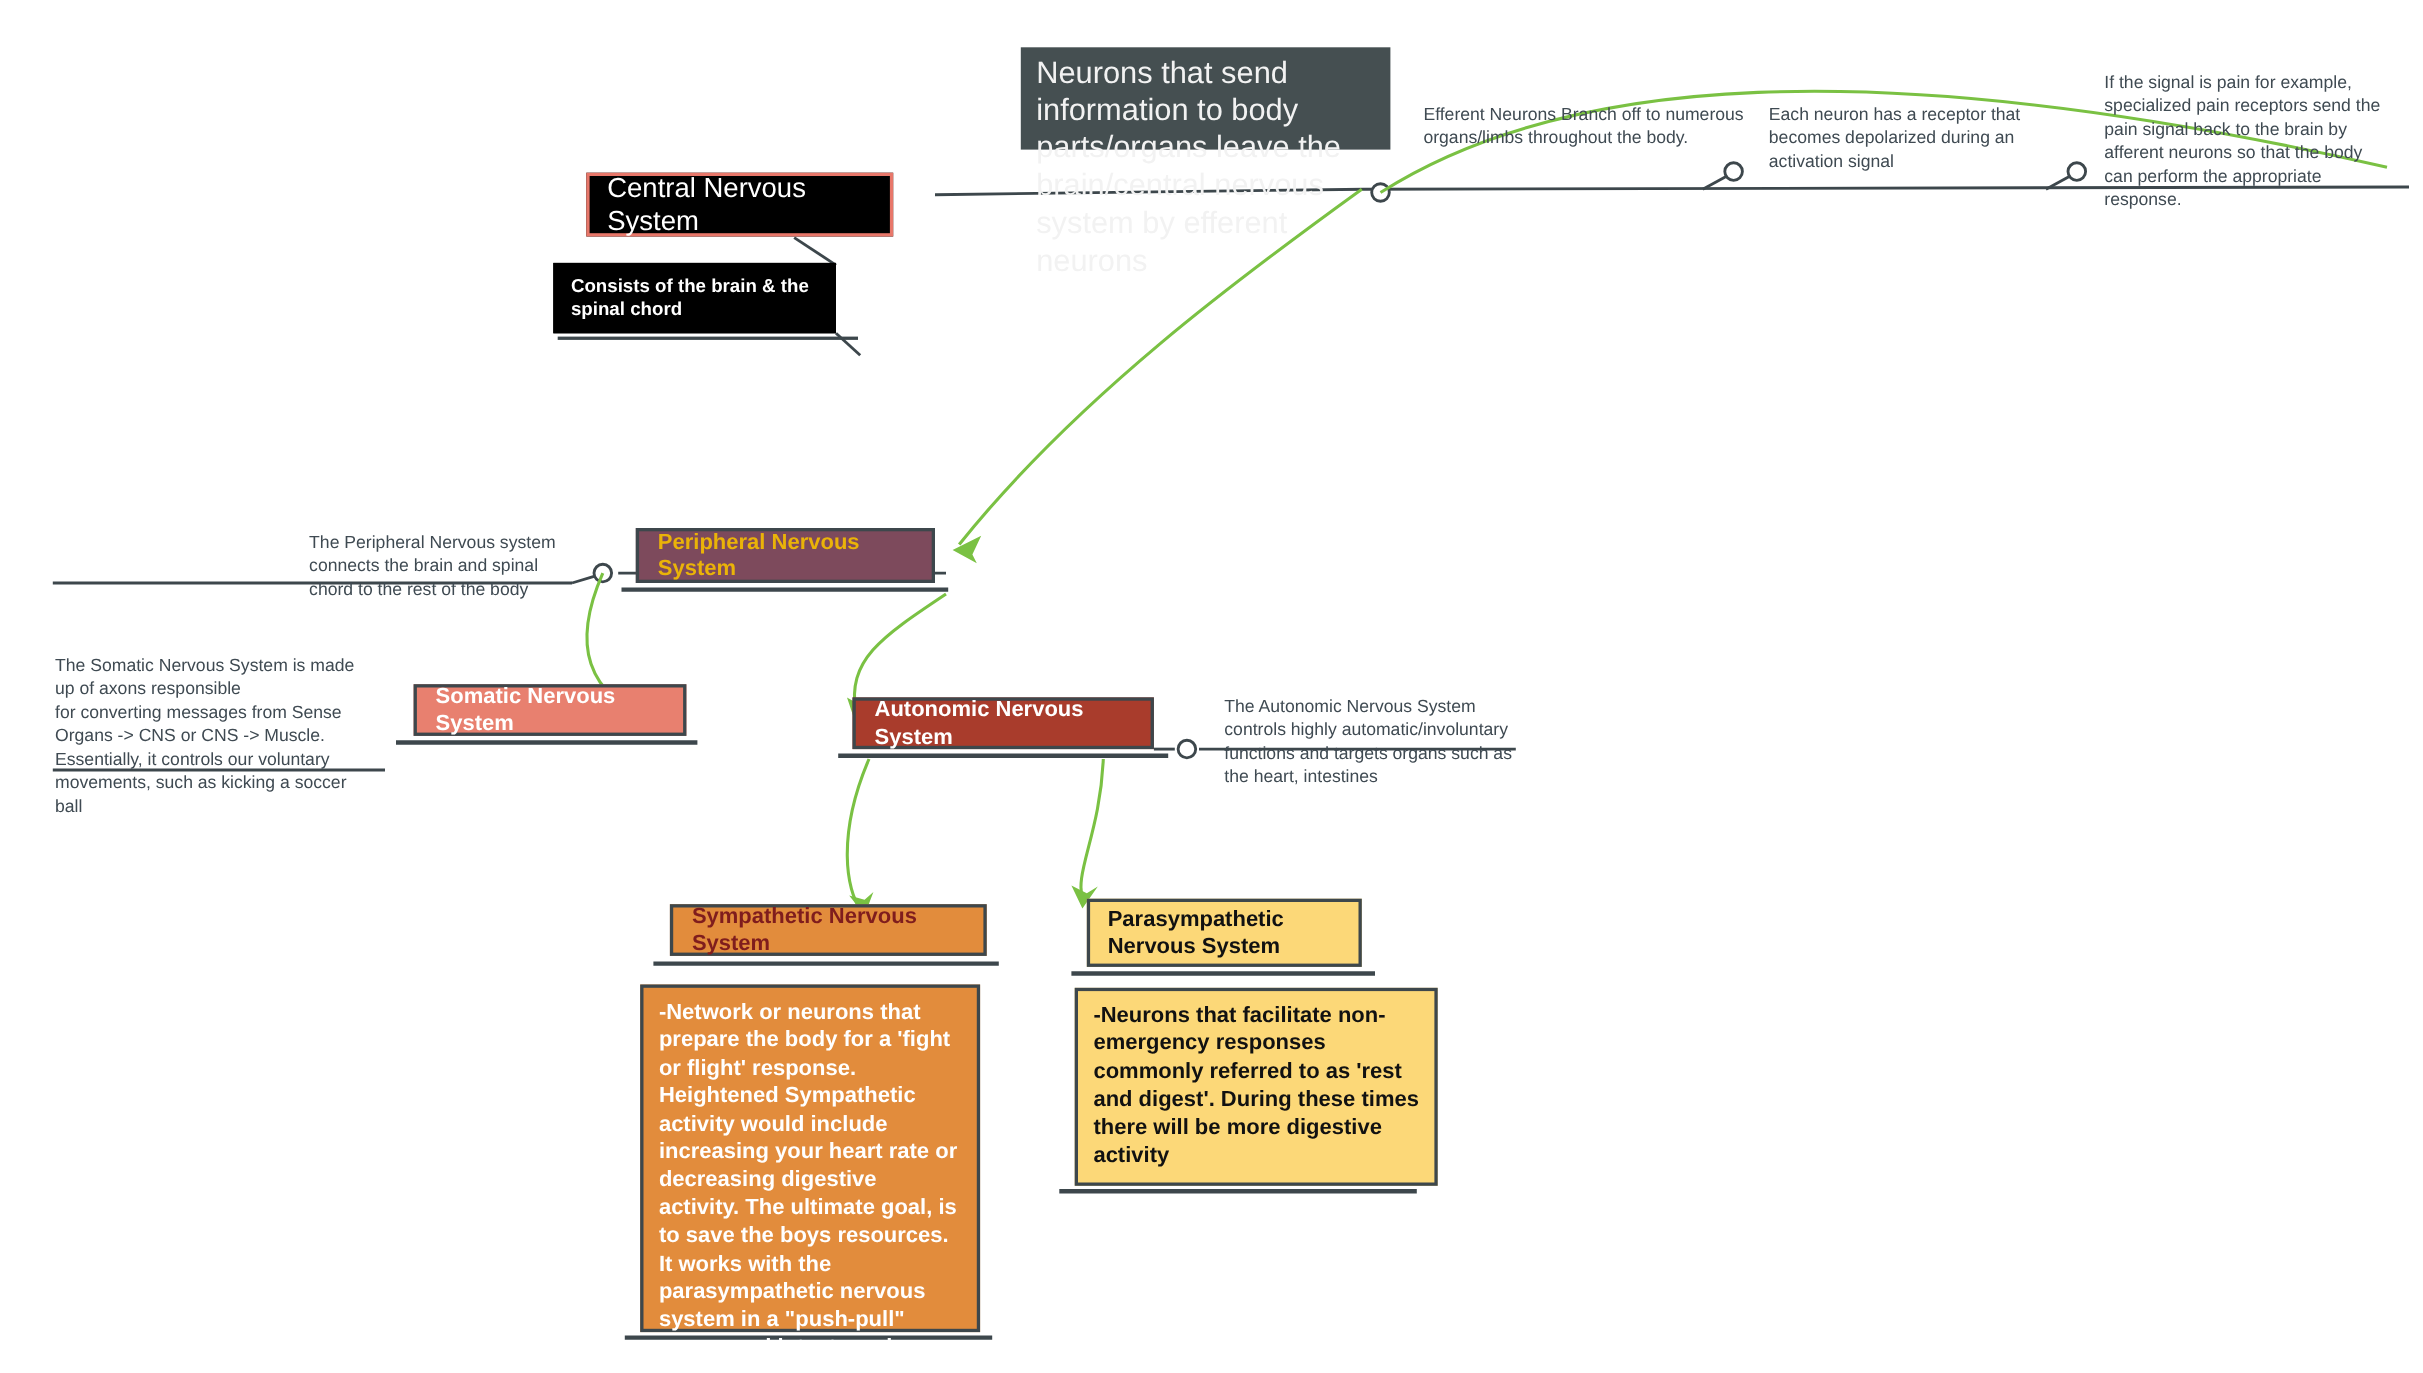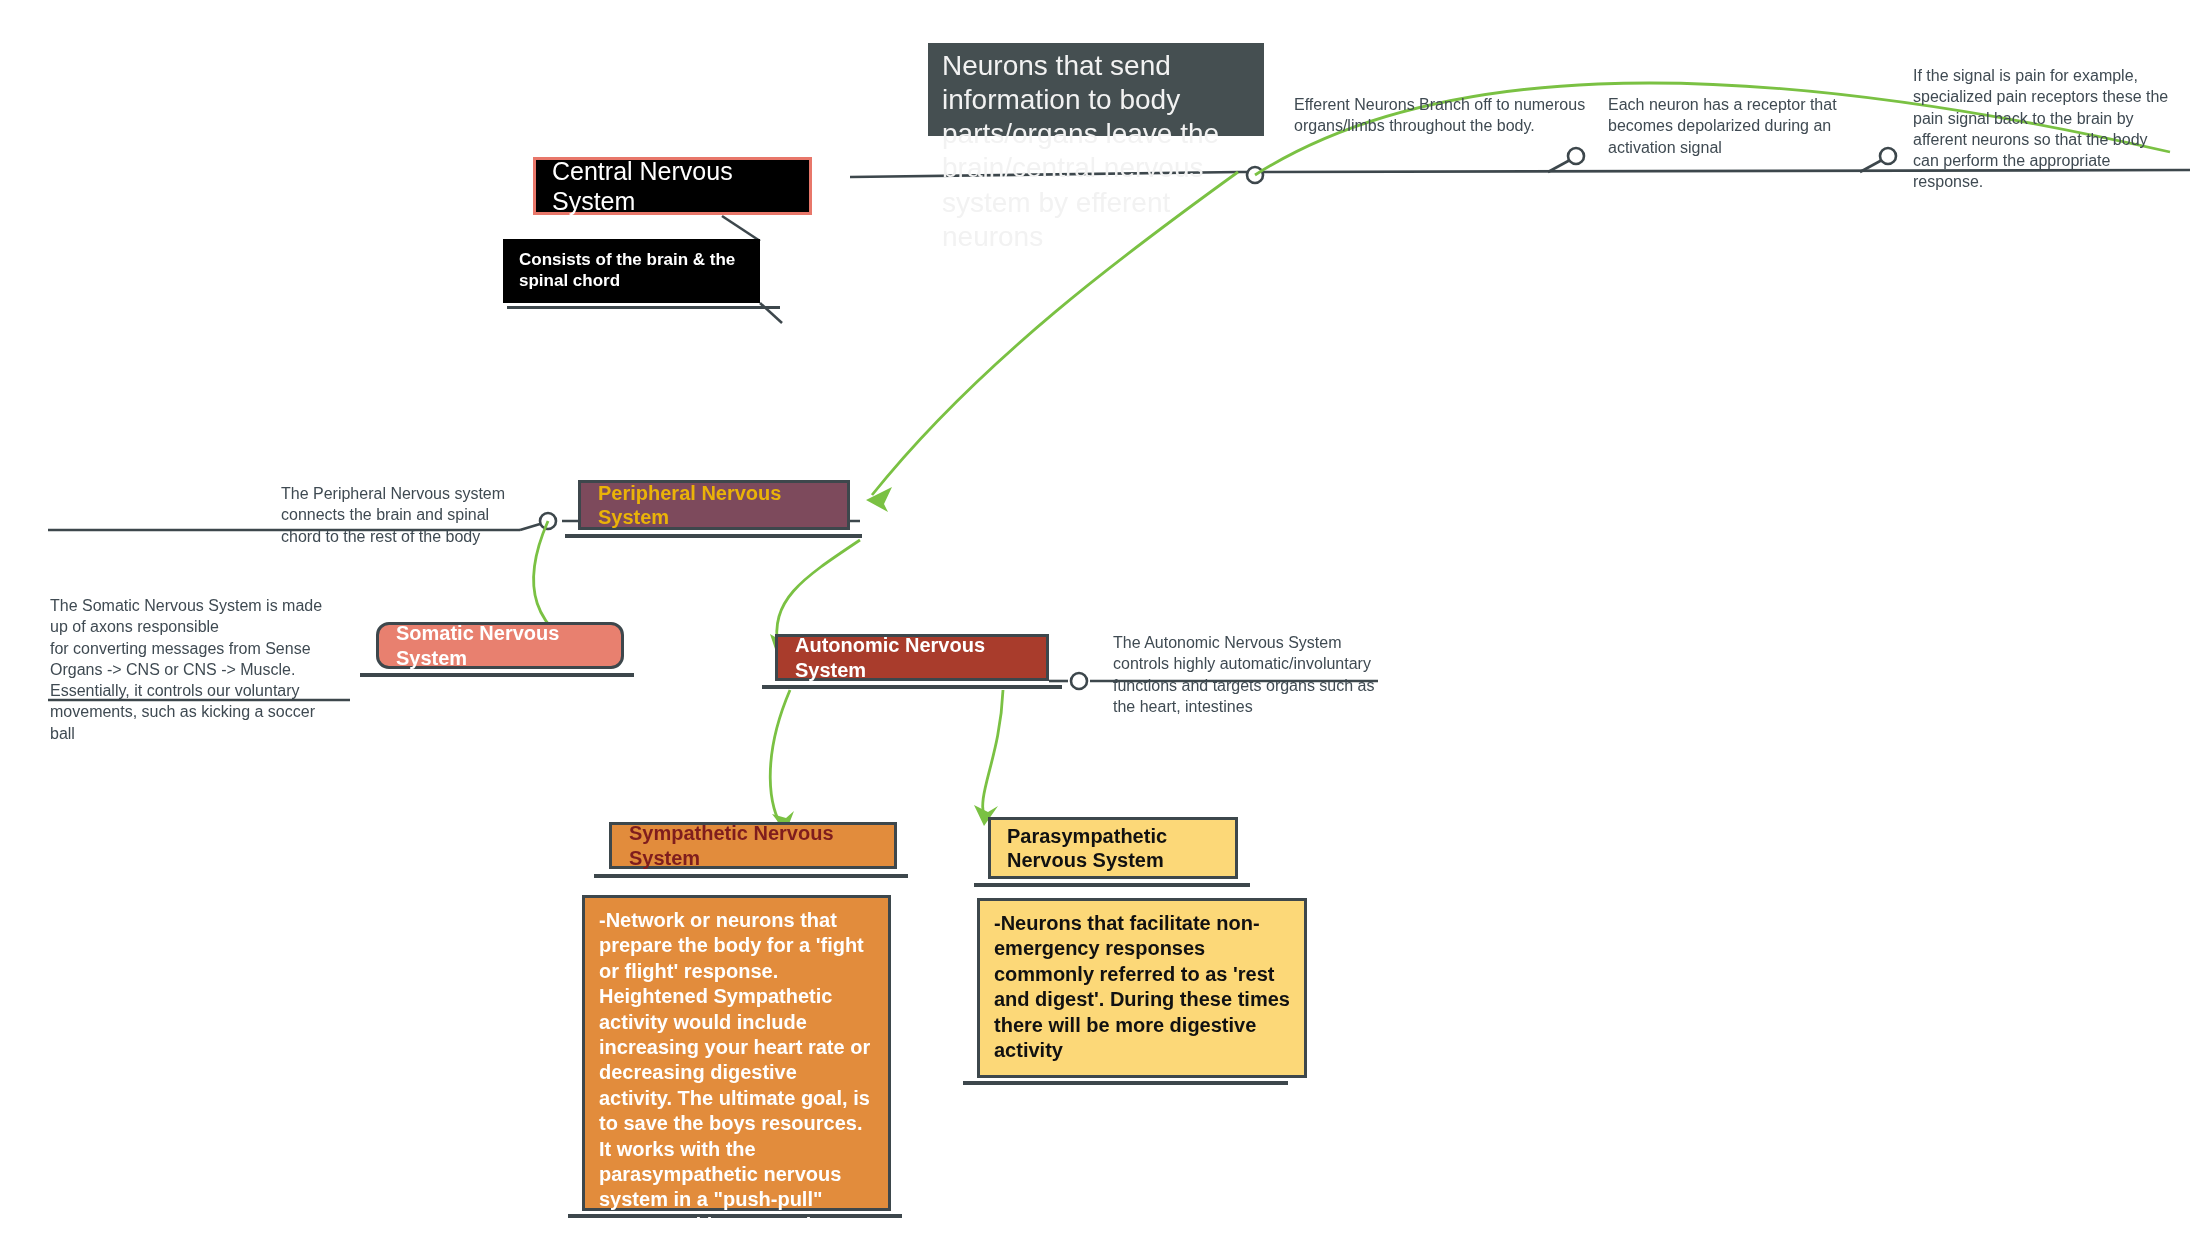--- a/index.html
+++ b/index.html
@@ -82,21 +82,20 @@
     color: #eab308;
     font-size: 20px;
     padding: 0 17px;
   }
   #node-somatic {
     left: 376px; top: 622px; width: 248px; height: 47px;
     background: #e8806f;
     color: #ffffff;
     font-size: 20px;
     padding: 0 17px;
-    border-radius: 13px;
   }
   #node-autonomic {
     left: 775px; top: 634px; width: 274px; height: 47px;
     background: #a93c2c;
     color: #ffffff;
     font-size: 20px;
     padding: 0 17px;
   }
   #node-sympathetic {
     left: 609px; top: 822px; width: 288px; height: 47px;
@@ -256,21 +255,21 @@
   </div>
 
   <div class="node" id="node-para-detail">
     <span class="lbl">-Neurons that facilitate non-emergency responses commonly referred to as 'rest and digest'. During these times there will be more digestive activity</span>
   </div>
 
   <div class="annot" id="annot-efferent">Efferent Neurons Branch off to numerous organs/limbs throughout the body.</div>
 
   <div class="annot" id="annot-receptor">Each neuron has a receptor that becomes depolarized during an activation signal</div>
 
-  <div class="annot" id="annot-pain">If the signal is pain for example, specialized pain receptors these the pain signal back to the brain by afferent neurons so that the body can perform the appropriate response.</div>
+  <div class="annot" id="annot-pain">If the signal is pain for example, specialized pain receptors send the pain signal back to the brain by afferent neurons so that the body can perform the appropriate response.</div>
 
   <div class="annot" id="annot-pns">The Peripheral Nervous system connects the brain and spinal chord to the rest of the body</div>
 
   <div class="annot" id="annot-somatic">The Somatic Nervous System is made up of axons responsible
 for converting messages from Sense Organs -&gt; CNS or  CNS -&gt; Muscle. Essentially, it controls our voluntary movements, such as kicking a soccer ball</div>
 
   <div class="annot" id="annot-autonomic">The Autonomic Nervous System controls highly automatic/involuntary functions and targets organs such as the heart, intestines</div>
 
 </div>
 

